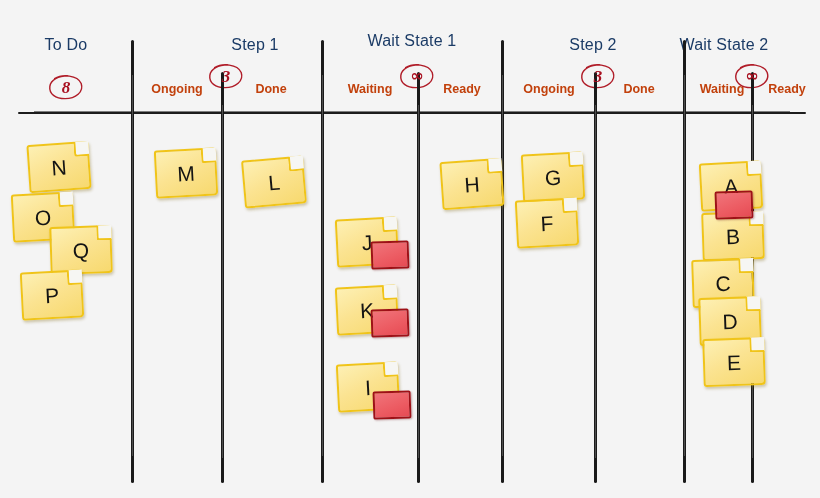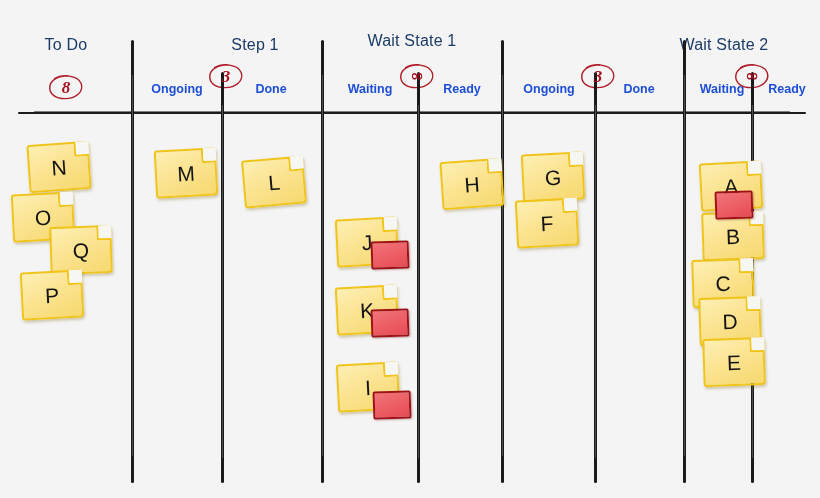--- a/index.html
+++ b/index.html
@@ -54,21 +54,21 @@
     position: absolute;
     text-align: center;
     color: #1b3b66;
     font-size: 16px;
     letter-spacing: 0.2px;
     white-space: nowrap;
   }
   .sub-label {
     position: absolute;
     text-align: center;
-    color: #1d4ed8;
+    color: #c2410c;
     font-size: 12.5px;
     font-weight: bold;
     white-space: nowrap;
   }
 
   
   .wip {
     position: absolute;
     width: 40px;
     height: 30px;
@@ -146,20 +146,21 @@
   }
 </style>
 </head>
 <body>
 
 <div id="board">
 
   <div class="col-title" style="left:0px; top:36px; width:132px;">To Do</div>
   <div class="col-title" style="left:132px; top:36px; width:190px;margin-left:28px;">Step 1</div>
   <div class="col-title" style="left:322px; top:32px; width:180px;">Wait State 1</div>
+  <div class="col-title" style="left:502px; top:36px; width:182px;">Step 2</div>
   <div class="col-title" style="left:656px; top:36px; width:136px;">Wait State 2</div>
 
   <div class="sub-label" style="left:132px; top:82px; width:90px;">Ongoing</div>
   <div class="sub-label" style="left:226px; top:82px; width:90px;">Done</div>
 
   <div class="sub-label" style="left:326px; top:82px; width:88px;">Waiting</div>
   <div class="sub-label" style="left:422px; top:82px; width:80px;">Ready</div>
 
   <div class="sub-label" style="left:504px; top:82px; width:90px;">Ongoing</div>
   <div class="sub-label" style="left:598px; top:82px; width:82px;">Done</div>

